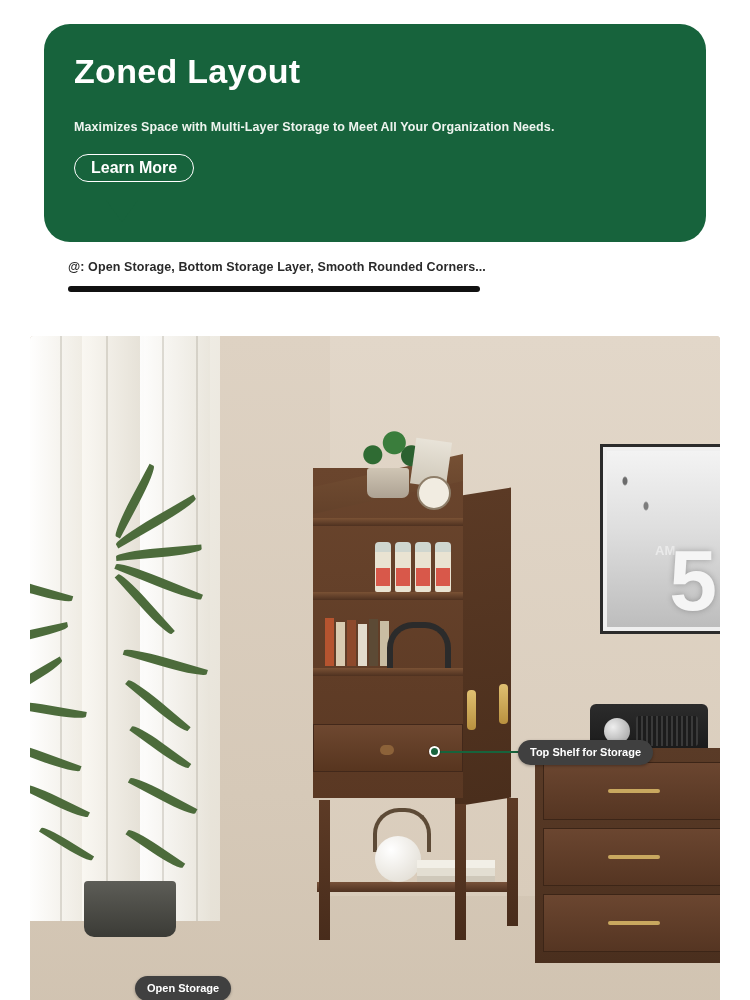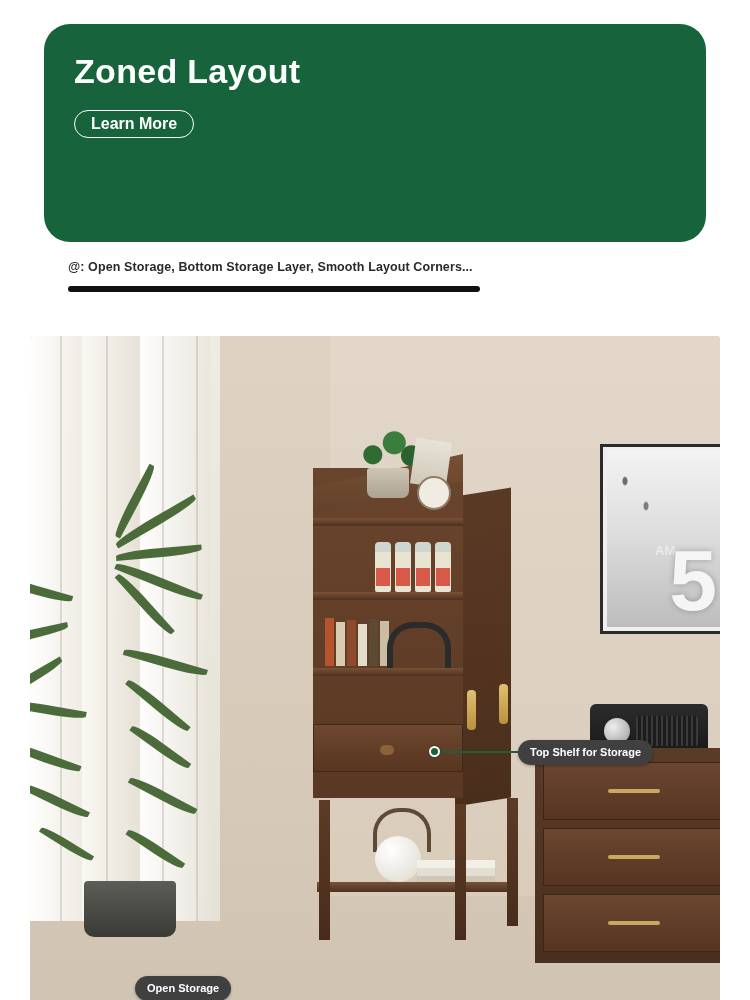--- a/index.html
+++ b/index.html
@@ -331,26 +331,27 @@
   .dot-top   { left: 399px; top: 410px; }
   .conn-top  { left: 405px; top: 415px; width: 86px; }
 
   .tag-open  { left: 105px; top: 640px; }
 </style>
 </head>
 <body>
 
 <div class="banner">
   <div class="banner-title">Zoned Layout</div>
+  <div class="banner-sub">Maximizes Space with Multi-Layer Storage to Meet All Your Organization Needs.</div>
   <div class="learn-more">Learn More</div>
 </div>
 <div class="banner-tail"></div>
 
 <div class="caption-wrap">
-  <div class="caption-text">@: Open Storage, Bottom Storage Layer, Smooth Layout Corners...</div>
+  <div class="caption-text">@: Open Storage, Bottom Storage Layer, Smooth Rounded Corners...</div>
   <div class="caption-rule"></div>
 </div>
 
 <div class="scene">
   <div class="wall-right"></div>
   <div class="wall-back"></div>
   <div class="floor"></div>
   <div class="floor-lines"></div>
 
   <div class="window-glow"></div>

